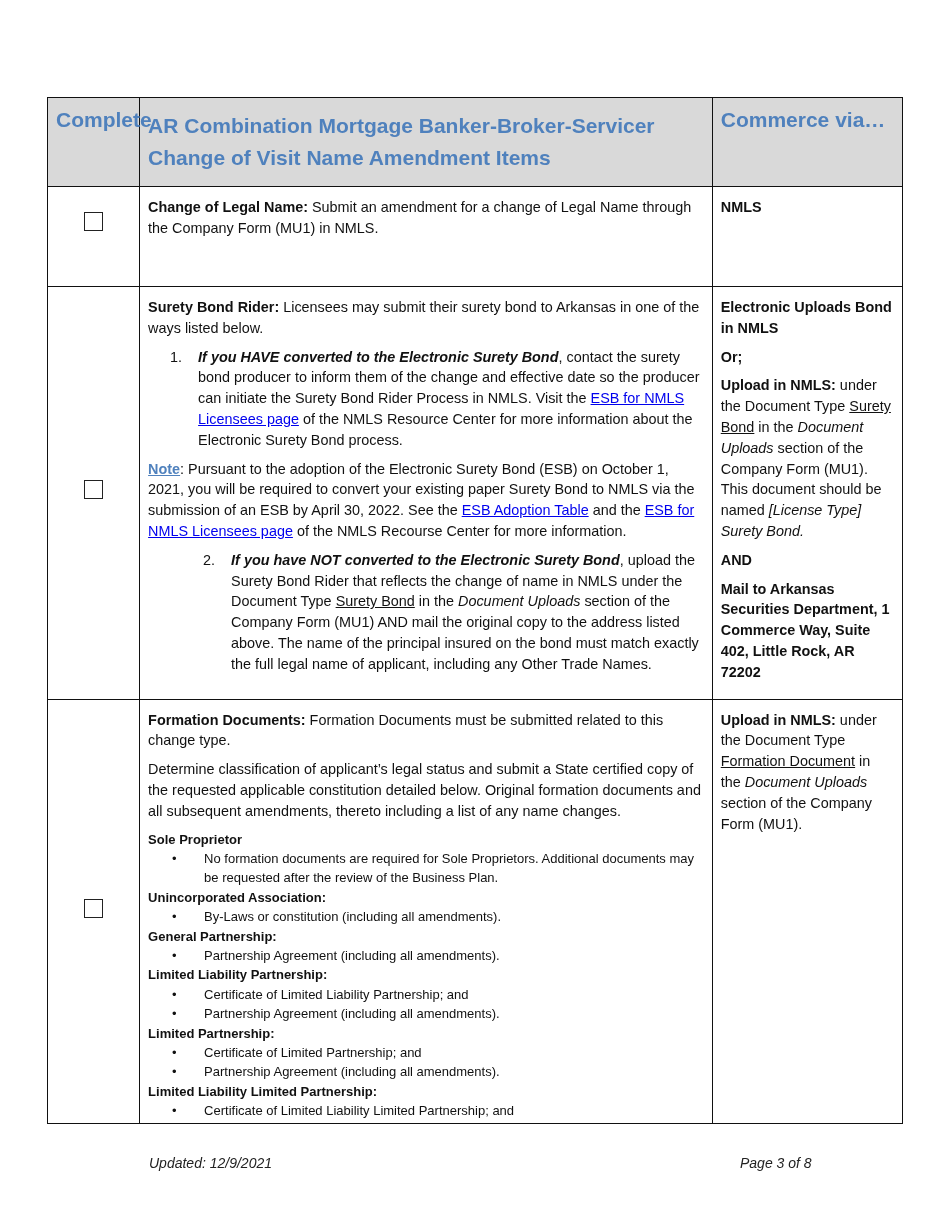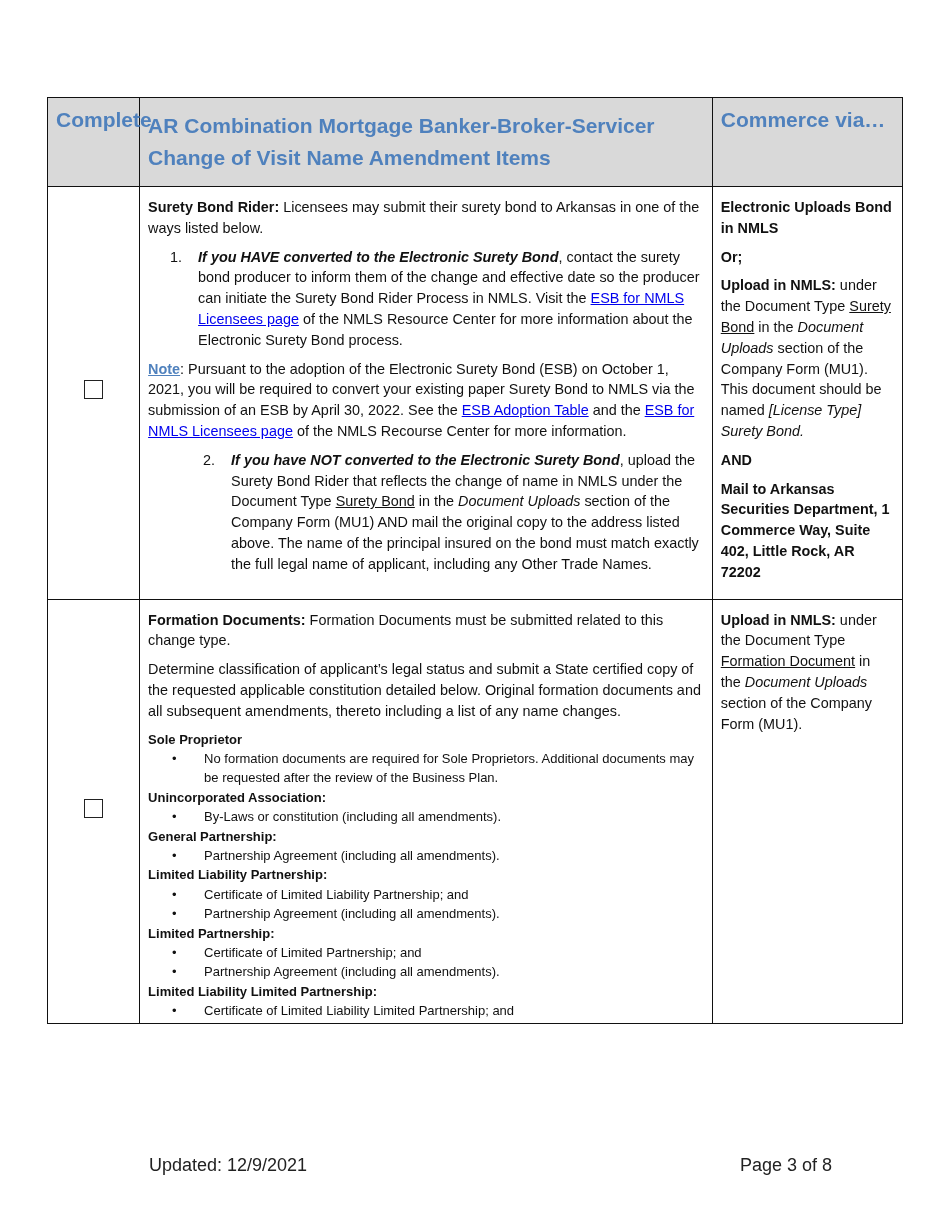--- a/index.html
+++ b/index.html
@@ -48,21 +48,21 @@
   .num-item.lvl1 .num { width: 28px; }
   .num-item.lvl2 { padding-left: 55px; }
   .num-item.lvl2 .num { width: 28px; }
 
   .small { font-size: 13px; line-height: 19.4px; }
   .sub-head { font-weight: bold; }
   .bullet { display: flex; padding-left: 24px; }
   .bullet .dot { width: 32px; flex: 0 0 auto; }
 
   .footer {
-    position: absolute; top: 1155px; font-size: 18px; color: #222;
+    position: absolute; top: 1155px; font-size: 14px; color: #222; font-style: italic;
   }
   .footer-left { left: 149px; }
   .footer-right { left: 740px; }
 </style>
 </head>
 <body>
 
 <table class="page-table">
   <colgroup>
     <col class="col-complete">
@@ -72,20 +72,31 @@
   <tbody>
       <tr class="hdr-row">
     <th class="hdr-complete">Complete</th>
     <th>
       <span class="hdr-line">AR Combination Mortgage Banker-Broker-Servicer</span>
       <span class="hdr-line">Change of Visit Name Amendment Items</span>
     </th>
     <th>Commerce via…</th>
   </tr>
 
+  <tr class="row1">
+    <td class="cb-cell">
+      <span class="checkbox"></span>
+    </td>
+    <td class="cell-pad">
+      <p><b>Change of Legal Name:</b><span> Submit an amendment for a change of Legal Name through the Company Form (MU1) in NMLS.</span></p>
+    </td>
+    <td class="cell-pad">
+      <b>NMLS</b>
+    </td>
+  </tr>
 
   <tr>
     <td class="cb-cell">
       <span class="checkbox"></span>
     </td>
     <td class="cell-pad">
       <p><b>Surety Bond Rider:</b><span> Licensees may submit their surety bond to Arkansas in one of the ways listed below.</span></p>
       <div class="num-item lvl1">
         <span class="num">1.</span>
         <span><b><i>If you HAVE converted to the Electronic Surety Bond</i></b><span>, contact the surety bond producer to inform them of the change and effective date so the producer can initiate the Surety Bond Rider Process in NMLS. Visit the </span><span class="link">ESB for NMLS Licensees page</span><span> of the NMLS Resource Center for more information about the Electronic Surety Bond process.</span></span>

